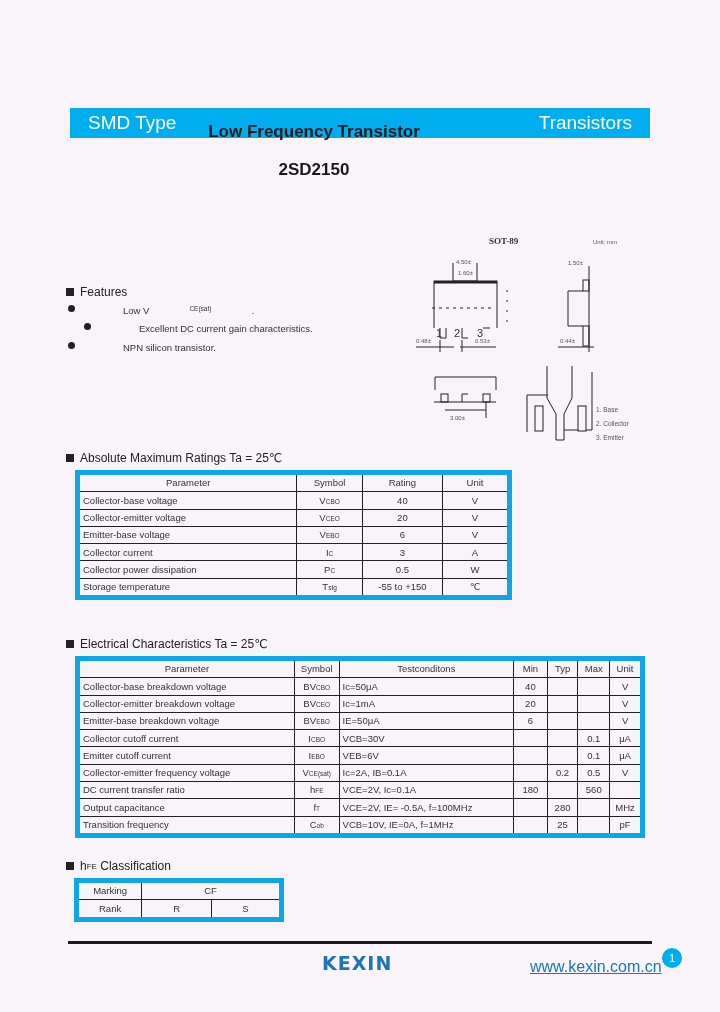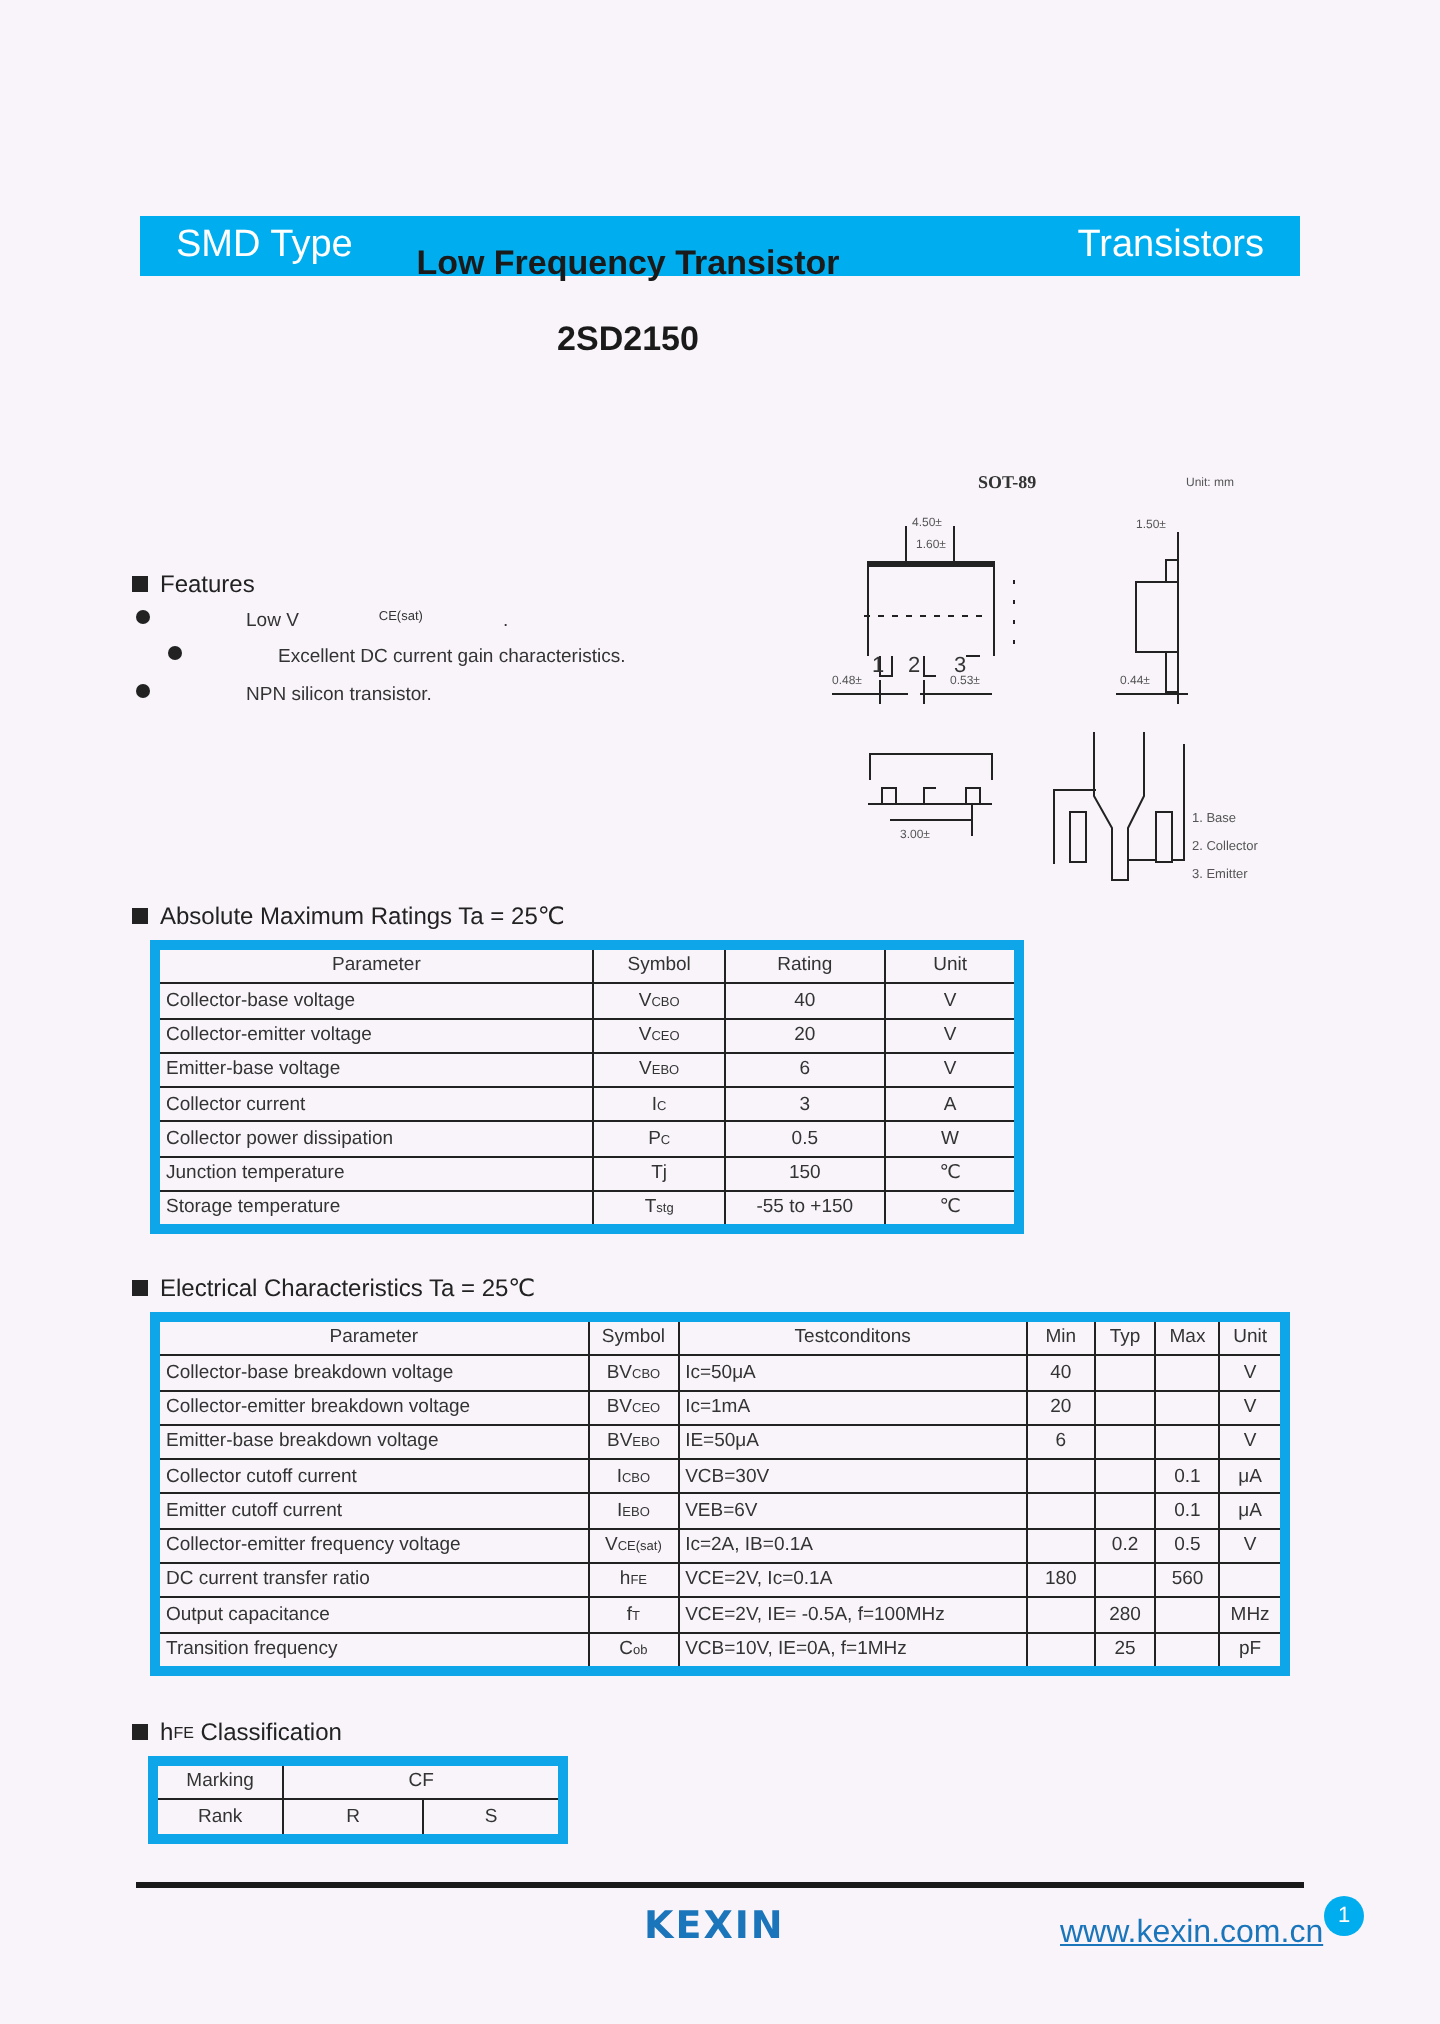--- a/index.html
+++ b/index.html
@@ -176,26 +176,20 @@
     <td class="c">3</td>
     <td class="c">A</td>
   </tr>
   <tr>
     <td>Collector power dissipation</td>
     <td class="c"><span>P</span><span class="sub">C</span></td>
     <td class="c">0.5</td>
     <td class="c">W</td>
   </tr>
   <tr>
-    <td>Junction temperature</td>
-    <td class="c"><span>Tj</span><span class="sub"></span></td>
-    <td class="c">150</td>
-    <td class="c">℃</td>
-  </tr>
-  <tr>
     <td>Storage temperature</td>
     <td class="c"><span>T</span><span class="sub">stg</span></td>
     <td class="c">-55 to +150</td>
     <td class="c">℃</td>
   </tr>
 </tbody>
   </table>
 
 <div class="abs sec-title" style="left:66px; top:637px;">
   <span class="sq"></span>

